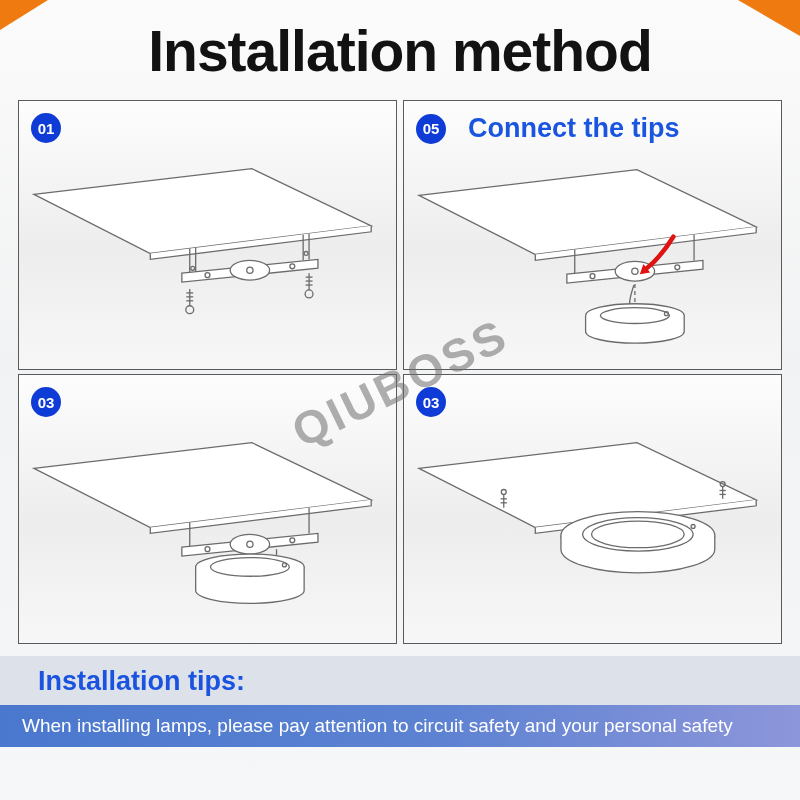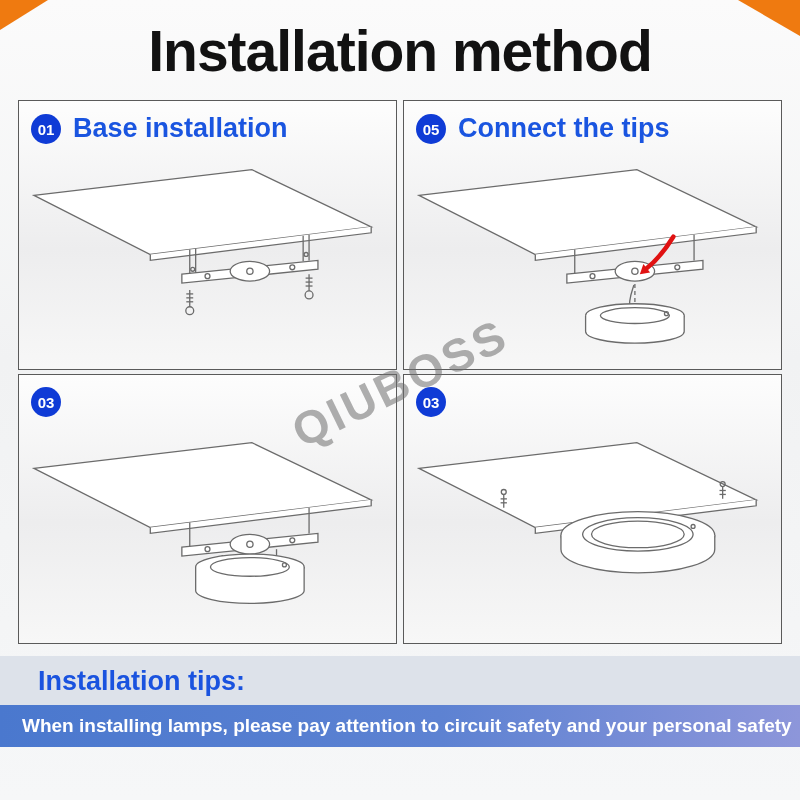--- a/index.html
+++ b/index.html
@@ -35,22 +35,22 @@
     column-gap: 6px;
     row-gap: 4px;
   }
   .panel {
     border: 1.5px solid #5a5a5a;
     background: linear-gradient(180deg, #fdfdfd 0%, #ededee 55%, #f7f7f7 100%);
     overflow: hidden;
   }
   .panel-head {
     display: flex;
-    align-items: flex-end;
-    gap: 12px;
+    align-items: center;
+    gap: 22px;
     padding: 12px 12px 2px 12px;
   }
   .step-badge {
     width: 30px; height: 30px;
     min-width: 30px;
     border-radius: 50%;
     background: #0f3bd6;
     color: #ffffff;
     font-size: 15px;
     font-weight: 700;
@@ -92,39 +92,38 @@
   .tips-bar {
     background: linear-gradient(90deg, #4a78ce 0%, #5d82d2 55%, #8d96da 100%);
     height: 42px;
     display: flex;
     align-items: center;
     padding-left: 22px;
   }
   .tips-body {
     color: #ffffff;
     font-size: 19px;
-    font-weight: 700;
+    font-weight: 400;
     white-space: nowrap;
   }
 </style>
 </head>
 <body>
 
 <div class="corner corner-tl"></div>
 <div class="corner corner-tr"></div>
 
 <h1 class="page-title">Installation method</h1>
 
 <div class="grid-wrap">
   <div class="grid">
 
     <div class="panel">
       <div class="panel-head">
         <span class="step-badge">01</span>
-        <span class="step-label">Base installation</span>
       </div>
       <svg class="diagram" viewBox="0 0 380 215">
         <g stroke="#6b6b6b" stroke-width="1.3" fill="none">
           <g>
             <polygon points="14,50 235,24 356,82 132,110" fill="#ffffff"></polygon>
             <path d="M132,110 L132,116 L356,88 L356,82" fill="#ffffff"></path>
           </g>
           <g>
             <line x1="172" y1="105" x2="172" y2="131"></line>
             <line x1="178" y1="104" x2="178" y2="130"></line>

